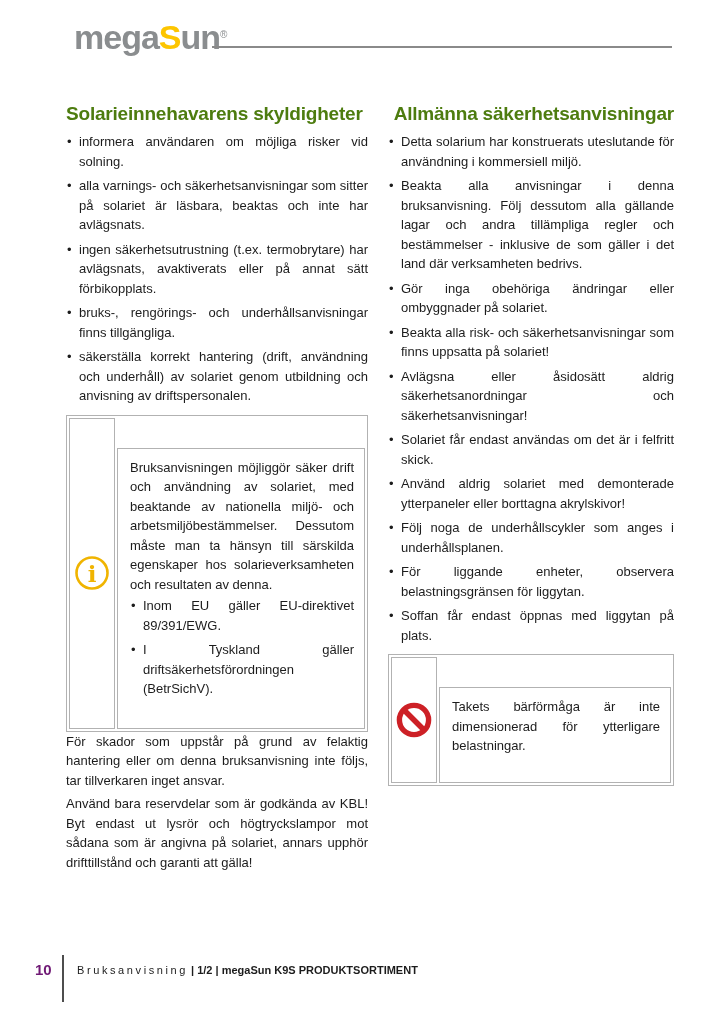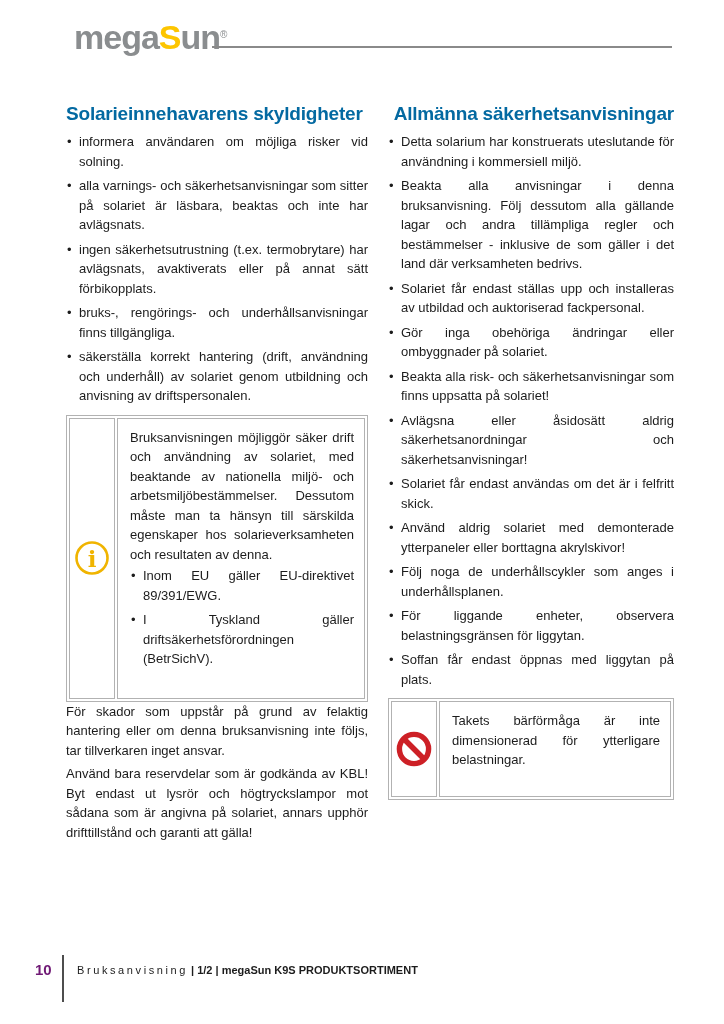--- a/index.html
+++ b/index.html
@@ -46,21 +46,21 @@
   
   .col { position: absolute; top: 102px; }
   .col-left  { left: 66px;  width: 302px; }
   .col-right { left: 388px; width: 286px; }
 
   h1.heading {
     margin: 0 0 7px 0;
     font-size: 19px;
     line-height: 23px;
     font-weight: bold;
-    color: #0369a1;
+    color: #4d7c0f;
     letter-spacing: -0.2px;
   }
   .col-right h1.heading { white-space: nowrap; text-align: right; }
 
   .body-text, .bullets li {
     font-size: 13px;
     line-height: 19.5px;
     text-align: justify;
   }
   p.body-text { margin: 0 0 4px 0; }
@@ -95,20 +95,21 @@
     width: 44px;
     flex: 0 0 44px;
     display: flex;
     align-items: center;
     justify-content: center;
   }
   .note-text-cell {
     border: 1px solid #b2b2b2;
     flex: 1 1 auto;
     padding: 9px 10px 24px 12px;
+    margin-top: 30px;
   }
   .note-text-cell p.body-text { margin-bottom: 2px; }
   .after-box { margin-top: 11px; }
   .icon-wrap { display: block; line-height: 0; }
 
   
   .footer-pagenum {
     position: absolute;
     left: 35px;
     top: 961px;
@@ -177,21 +178,20 @@
 
     <p class="body-text after-box">För skador som uppstår på grund av felaktig hantering eller om denna bruksanvisning inte följs, tar tillverkaren inget ansvar.</p>
     <p class="body-text">Använd bara reservdelar som är godkända av KBL! Byt endast ut lysrör och högtryckslampor mot sådana som är angivna på solariet, annars upphör drifttillstånd och garanti att gälla!</p>
   </div>
 
   <div class="col col-right">
     <h1 class="heading">Allmänna säkerhetsanvisningar</h1>
     <ul class="bullets">
       <li>Detta solarium har konstruerats uteslutande för användning i kommersiell miljö.</li>
       <li>Beakta alla anvisningar i denna bruksanvisning. Följ dessutom alla gällande lagar och andra tillämpliga regler och bestämmelser - inklusive de som gäller i det land där verksamheten bedrivs.</li>
-      <li>Solariet får endast ställas upp och installeras av utbildad och auktoriserad fackpersonal.</li>
       <li>Gör inga obehöriga ändringar eller ombyggnader på solariet.</li>
       <li>Beakta alla risk- och säkerhetsanvisningar som finns uppsatta på solariet!</li>
       <li>Avlägsna eller åsidosätt aldrig säkerhetsanordningar och säkerhetsanvisningar!</li>
       <li>Solariet får endast användas om det är i felfritt skick.</li>
       <li>Använd aldrig solariet med demonterade ytterpaneler eller borttagna akrylskivor!</li>
       <li>Följ noga de underhållscykler som anges i underhållsplanen.</li>
       <li>För liggande enheter, observera belastningsgränsen för liggytan.</li>
       <li>Soffan får endast öppnas med liggytan på plats.</li>
     </ul>
 

